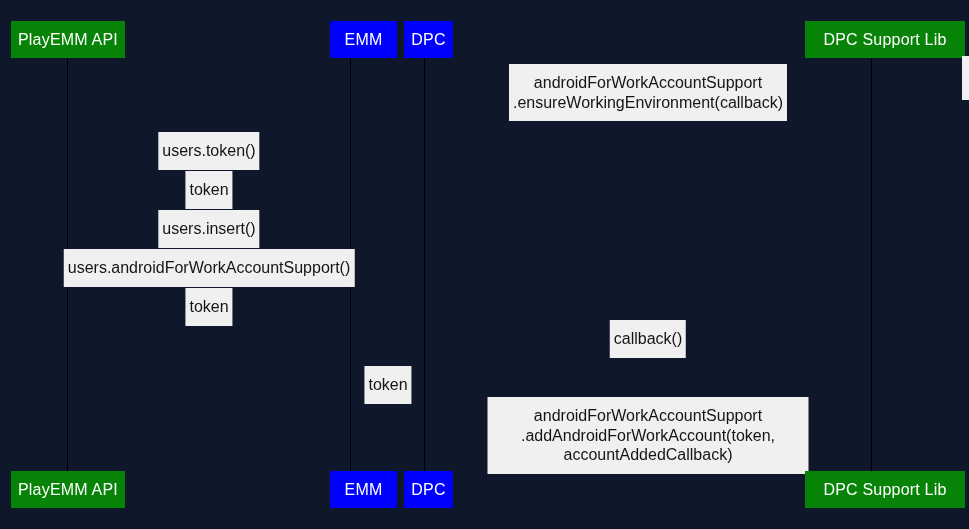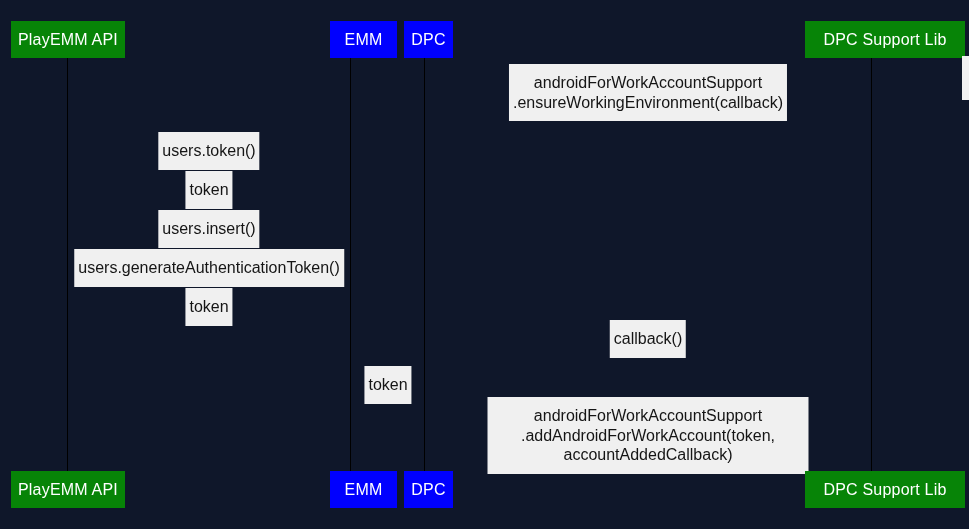--- a/index.html
+++ b/index.html
@@ -75,21 +75,21 @@
   <div class="actor top a-playemm" style="background-color: rgb(7, 132, 7);">PlayEMM API</div>
   <div class="actor top a-emm" style="background-color: rgb(0, 0, 255);">EMM</div>
   <div class="actor top a-dpc" style="background-color: rgb(0, 0, 255);">DPC</div>
   <div class="actor top a-dpcsl" style="background-color: rgb(7, 132, 7);">DPC Support Lib</div>
 
   <div class="msg mx-b" style="top: 64px; background-color: rgb(240, 240, 240);">androidForWorkAccountSupport
 .ensureWorkingEnvironment(callback)</div>
   <div class="msg mx-a" style="top: 132px; background-color: rgb(240, 240, 240);">users.token()</div>
   <div class="msg mx-a" style="top: 171px; background-color: rgb(240, 240, 240);">token</div>
   <div class="msg mx-a" style="top: 210px; background-color: rgb(240, 240, 240);">users.insert()</div>
-  <div class="msg mx-a" style="top: 249px; background-color: rgb(240, 240, 240);">users.generateAuthenticationToken()</div>
+  <div class="msg mx-a" style="top: 249px; background-color: rgb(240, 240, 240);">users.androidForWorkAccountSupport()</div>
   <div class="msg mx-a" style="top: 288px; background-color: rgb(240, 240, 240);">token</div>
   <div class="msg mx-b" style="top: 320px; background-color: rgb(240, 240, 240);">callback()</div>
   <div class="msg mx-c" style="top: 366px; background-color: rgb(240, 240, 240);">token</div>
   <div class="msg mx-b" style="top: 397px; background-color: rgb(240, 240, 240);">androidForWorkAccountSupport
 .addAndroidForWorkAccount(token, accountAddedCallback)</div>
 
   <div class="actor bottom a-playemm" style="background-color: rgb(7, 132, 7);">PlayEMM API</div>
   <div class="actor bottom a-emm" style="background-color: rgb(0, 0, 255);">EMM</div>
   <div class="actor bottom a-dpc" style="background-color: rgb(0, 0, 255);">DPC</div>
   <div class="actor bottom a-dpcsl" style="background-color: rgb(7, 132, 7);">DPC Support Lib</div>

